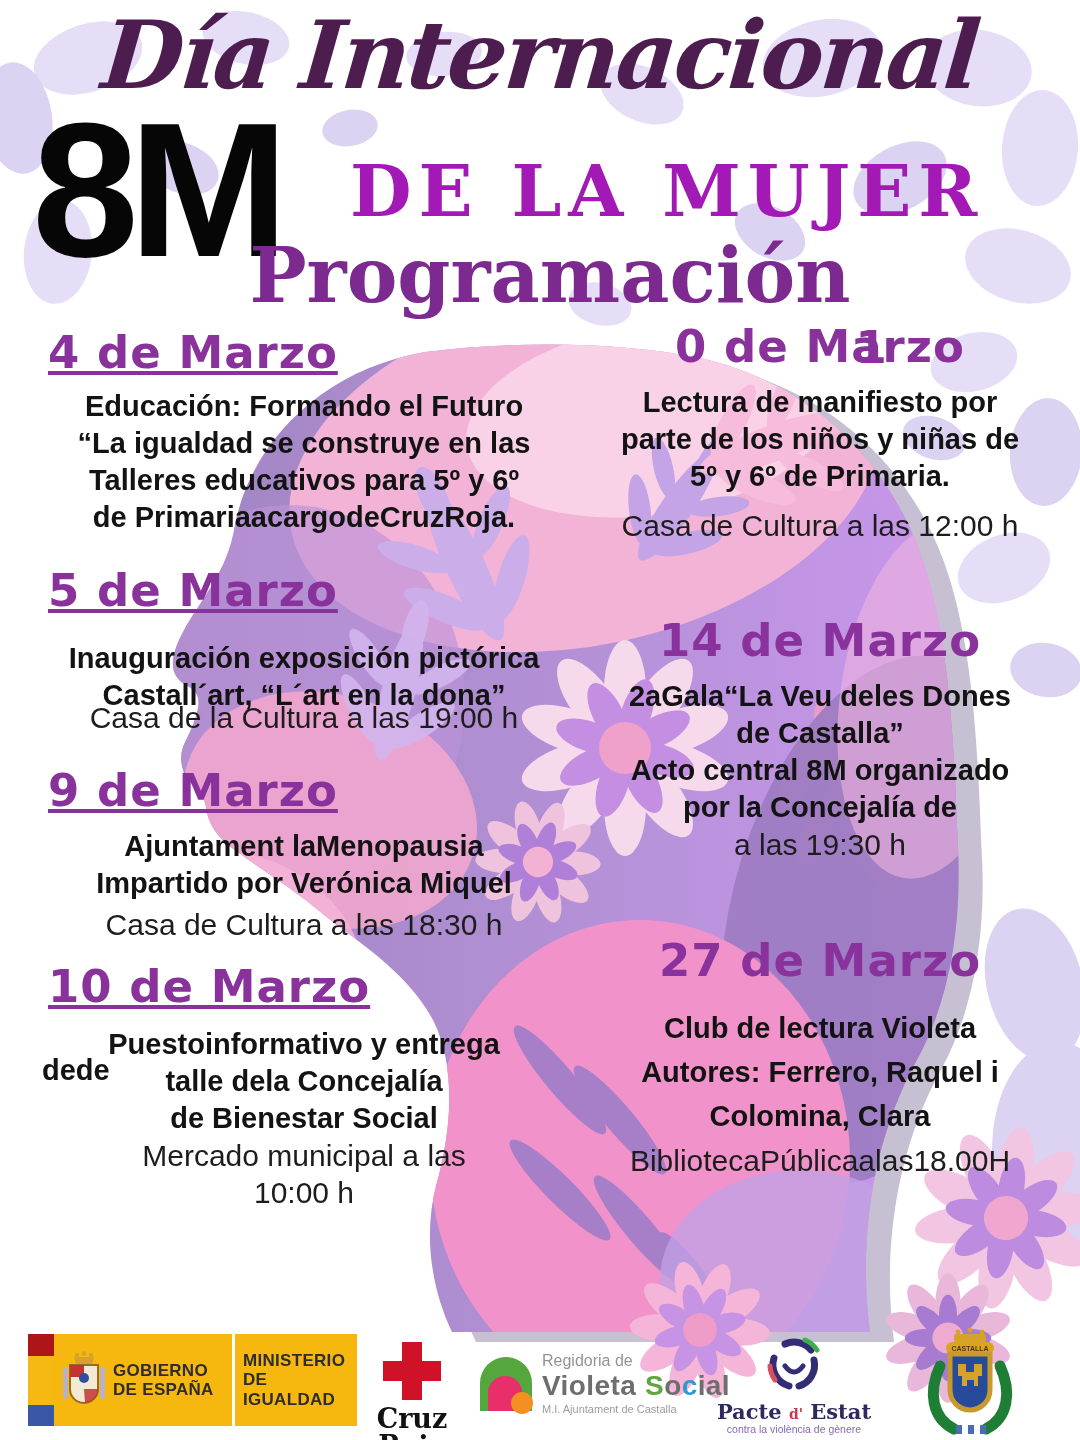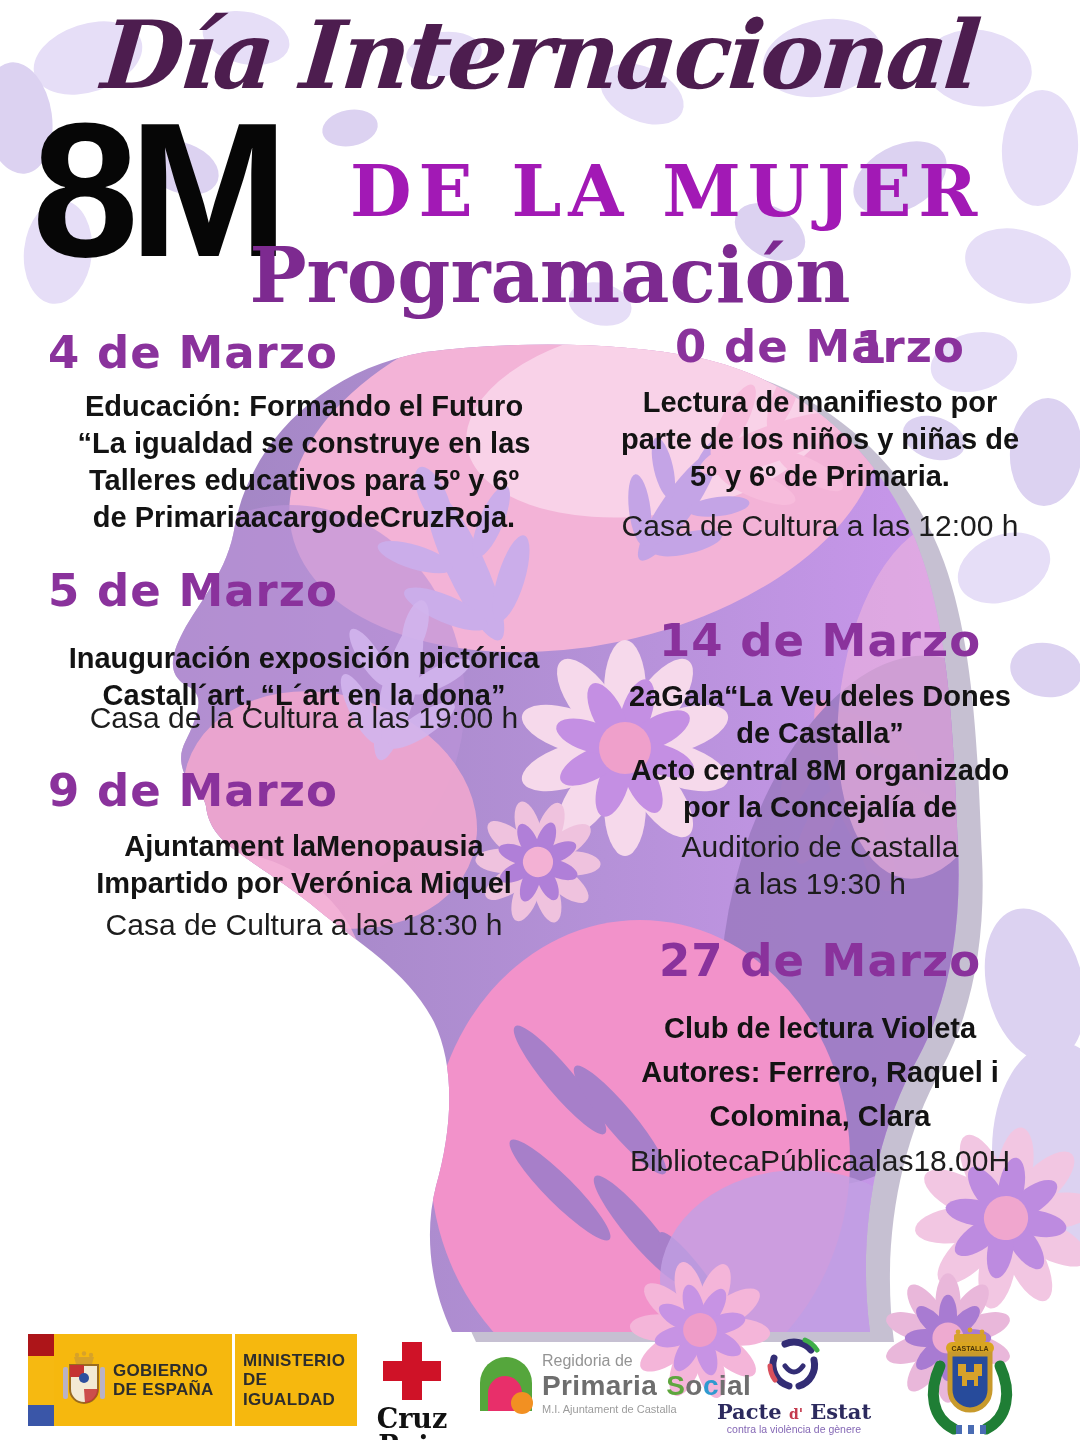--- a/index.html
+++ b/index.html
@@ -16,21 +16,21 @@
   .mujer{top:152px;left:350px;font:bold 71px/1.1 "DejaVu Serif",serif;
     letter-spacing:7px;color:#a219b5;}
   .program{top:232px;left:0;width:1080px;text-align:center;text-indent:20px;
     font:bold 76px/1.15 "DejaVu Serif",serif;color:#7d2a90;}
 
   .evt{position:absolute;}
   .col-l{left:30px;width:548px;}
   .col-r{left:584px;width:472px;}
   .h-date{font-family:"DejaVu Sans",sans-serif;font-weight:bold;font-size:45px;line-height:1.1;
     color:#8a329c;letter-spacing:1px;margin:0;}
-  .h-left{text-align:left;padding-left:18px;}
+  .h-left{text-align:left;padding-left:18px;text-decoration:underline;}
   .h-center{text-align:center;position:relative;}
   .ovl{position:absolute;left:57.5%;top:1px;}
   .b-line{font:bold 29px/37px "Liberation Sans",sans-serif;color:#131313;text-align:center;
     position:relative;z-index:2;}
   .loc{font:400 30px/37px "Liberation Sans",sans-serif;color:#1d1d1d;text-align:center;
     position:relative;z-index:1;}
   .sp10{height:10px}.sp12{height:12px}.sp14{height:14px}.sp24{height:24px}
   .rel-line{position:relative;}
   .hang{position:absolute;left:12px;top:-7px;font:bold 29px/1 "Liberation Sans",sans-serif;color:#131313;}
   .mb7{margin-bottom:7px;}
@@ -225,41 +225,52 @@
   </section>
 
   <section class="evt col-l" style="top:766px">
     <h2 class="h-date h-left">9 de Marzo</h2>
     <div class="sp12"></div>
     <div class="b-line">Ajuntament laMenopausia</div>
     <div class="b-line">Impartido por Verónica Miquel</div>
     <div class="loc" style="margin-top:4px">Casa de Cultura a las 18:30 h</div>
   </section>
 
+  <section class="evt col-l" style="top:962px">
+    <h2 class="h-date h-left">10 de Marzo</h2>
+    <div class="sp14"></div>
+    <div class="b-line">Puestoinformativo y entrega</div>
+    <div class="b-line rel-line">
+      <span class="hang">dede</span>
+      <span>talle dela Concejalía</span>
+    </div>
+    <div class="b-line">de Bienestar Social</div>
+    <div class="loc">Mercado municipal a las</div>
+    <div class="loc">10:00 h</div>
+  </section>
 
   <section class="evt col-r" style="top:322px">
     <h2 class="h-date h-center">
       <span>0 de Marzo</span>
       <span class="ovl">1</span>
     </h2>
     <div class="sp12"></div>
     <div class="b-line">Lectura de manifiesto por</div>
     <div class="b-line">parte de los niños y niñas de</div>
     <div class="b-line">5º y 6º de Primaria.</div>
     <div class="loc" style="margin-top:12px">Casa de Cultura a las 12:00 h</div>
   </section>
 
   <section class="evt col-r" style="top:616px">
     <h2 class="h-date h-center">14 de Marzo</h2>
     <div class="sp12"></div>
     <div class="b-line">2aGala“La Veu deles Dones</div>
     <div class="b-line">de Castalla”</div>
     <div class="b-line">Acto central 8M organizado</div>
     <div class="b-line">por la Concejalía de</div>
-    <div class="loc" style="margin-top:2px">Auditorio de Castalla</div>
     <div class="loc">a las 19:30 h</div>
   </section>
 
   <section class="evt col-r" style="top:936px">
     <h2 class="h-date h-center">27 de Marzo</h2>
     <div class="sp24"></div>
     <div class="b-line mb7">Club de lectura Violeta</div>
     <div class="b-line mb7">Autores: Ferrero, Raquel i</div>
     <div class="b-line mb7">Colomina, Clara</div>
     <div class="loc" style="margin-top:4px">BibliotecaPúblicaalas18.00H</div>
@@ -303,21 +314,21 @@
 
   <div class="logo-benestar">
     <svg width="64" height="62" viewBox="0 0 64 62">
       <path d="M4,58 V30 A26,26 0 0 1 56,30 V58 Z" fill="#55a63c"></path>
       <path d="M12,58 V40 A17,17 0 0 1 46,40 V58 Z" fill="#e82f6a"></path>
       <circle cx="46" cy="50" r="11" fill="#f29022"></circle>
     </svg>
     <div class="ben-text">
       <div class="ben-small">Regidoria de</div>
       <div class="ben-name">
-        <span class="w1">Primaria</span><span class="g">S</span><span>o</span><span class="bl">c</span><span>ial</span>
+        <span class="w1">Violeta</span><span class="g">S</span><span>o</span><span class="bl">c</span><span>ial</span>
       </div>
       <div class="ben-sub">M.I. Ajuntament de Castalla</div>
     </div>
   </div>
 
   <div class="logo-pacte">
     <svg width="62" height="58" viewBox="0 0 62 58">
       <g fill="none" stroke-linecap="round">
         <path d="M22,8 A22,22 0 0 1 48,14" stroke="#332d75" stroke-width="7"></path>
         <path d="M51,24 A22,22 0 0 1 36,50 M26,50 A22,22 0 0 1 11,22" stroke="#332d75" stroke-width="7"></path>

